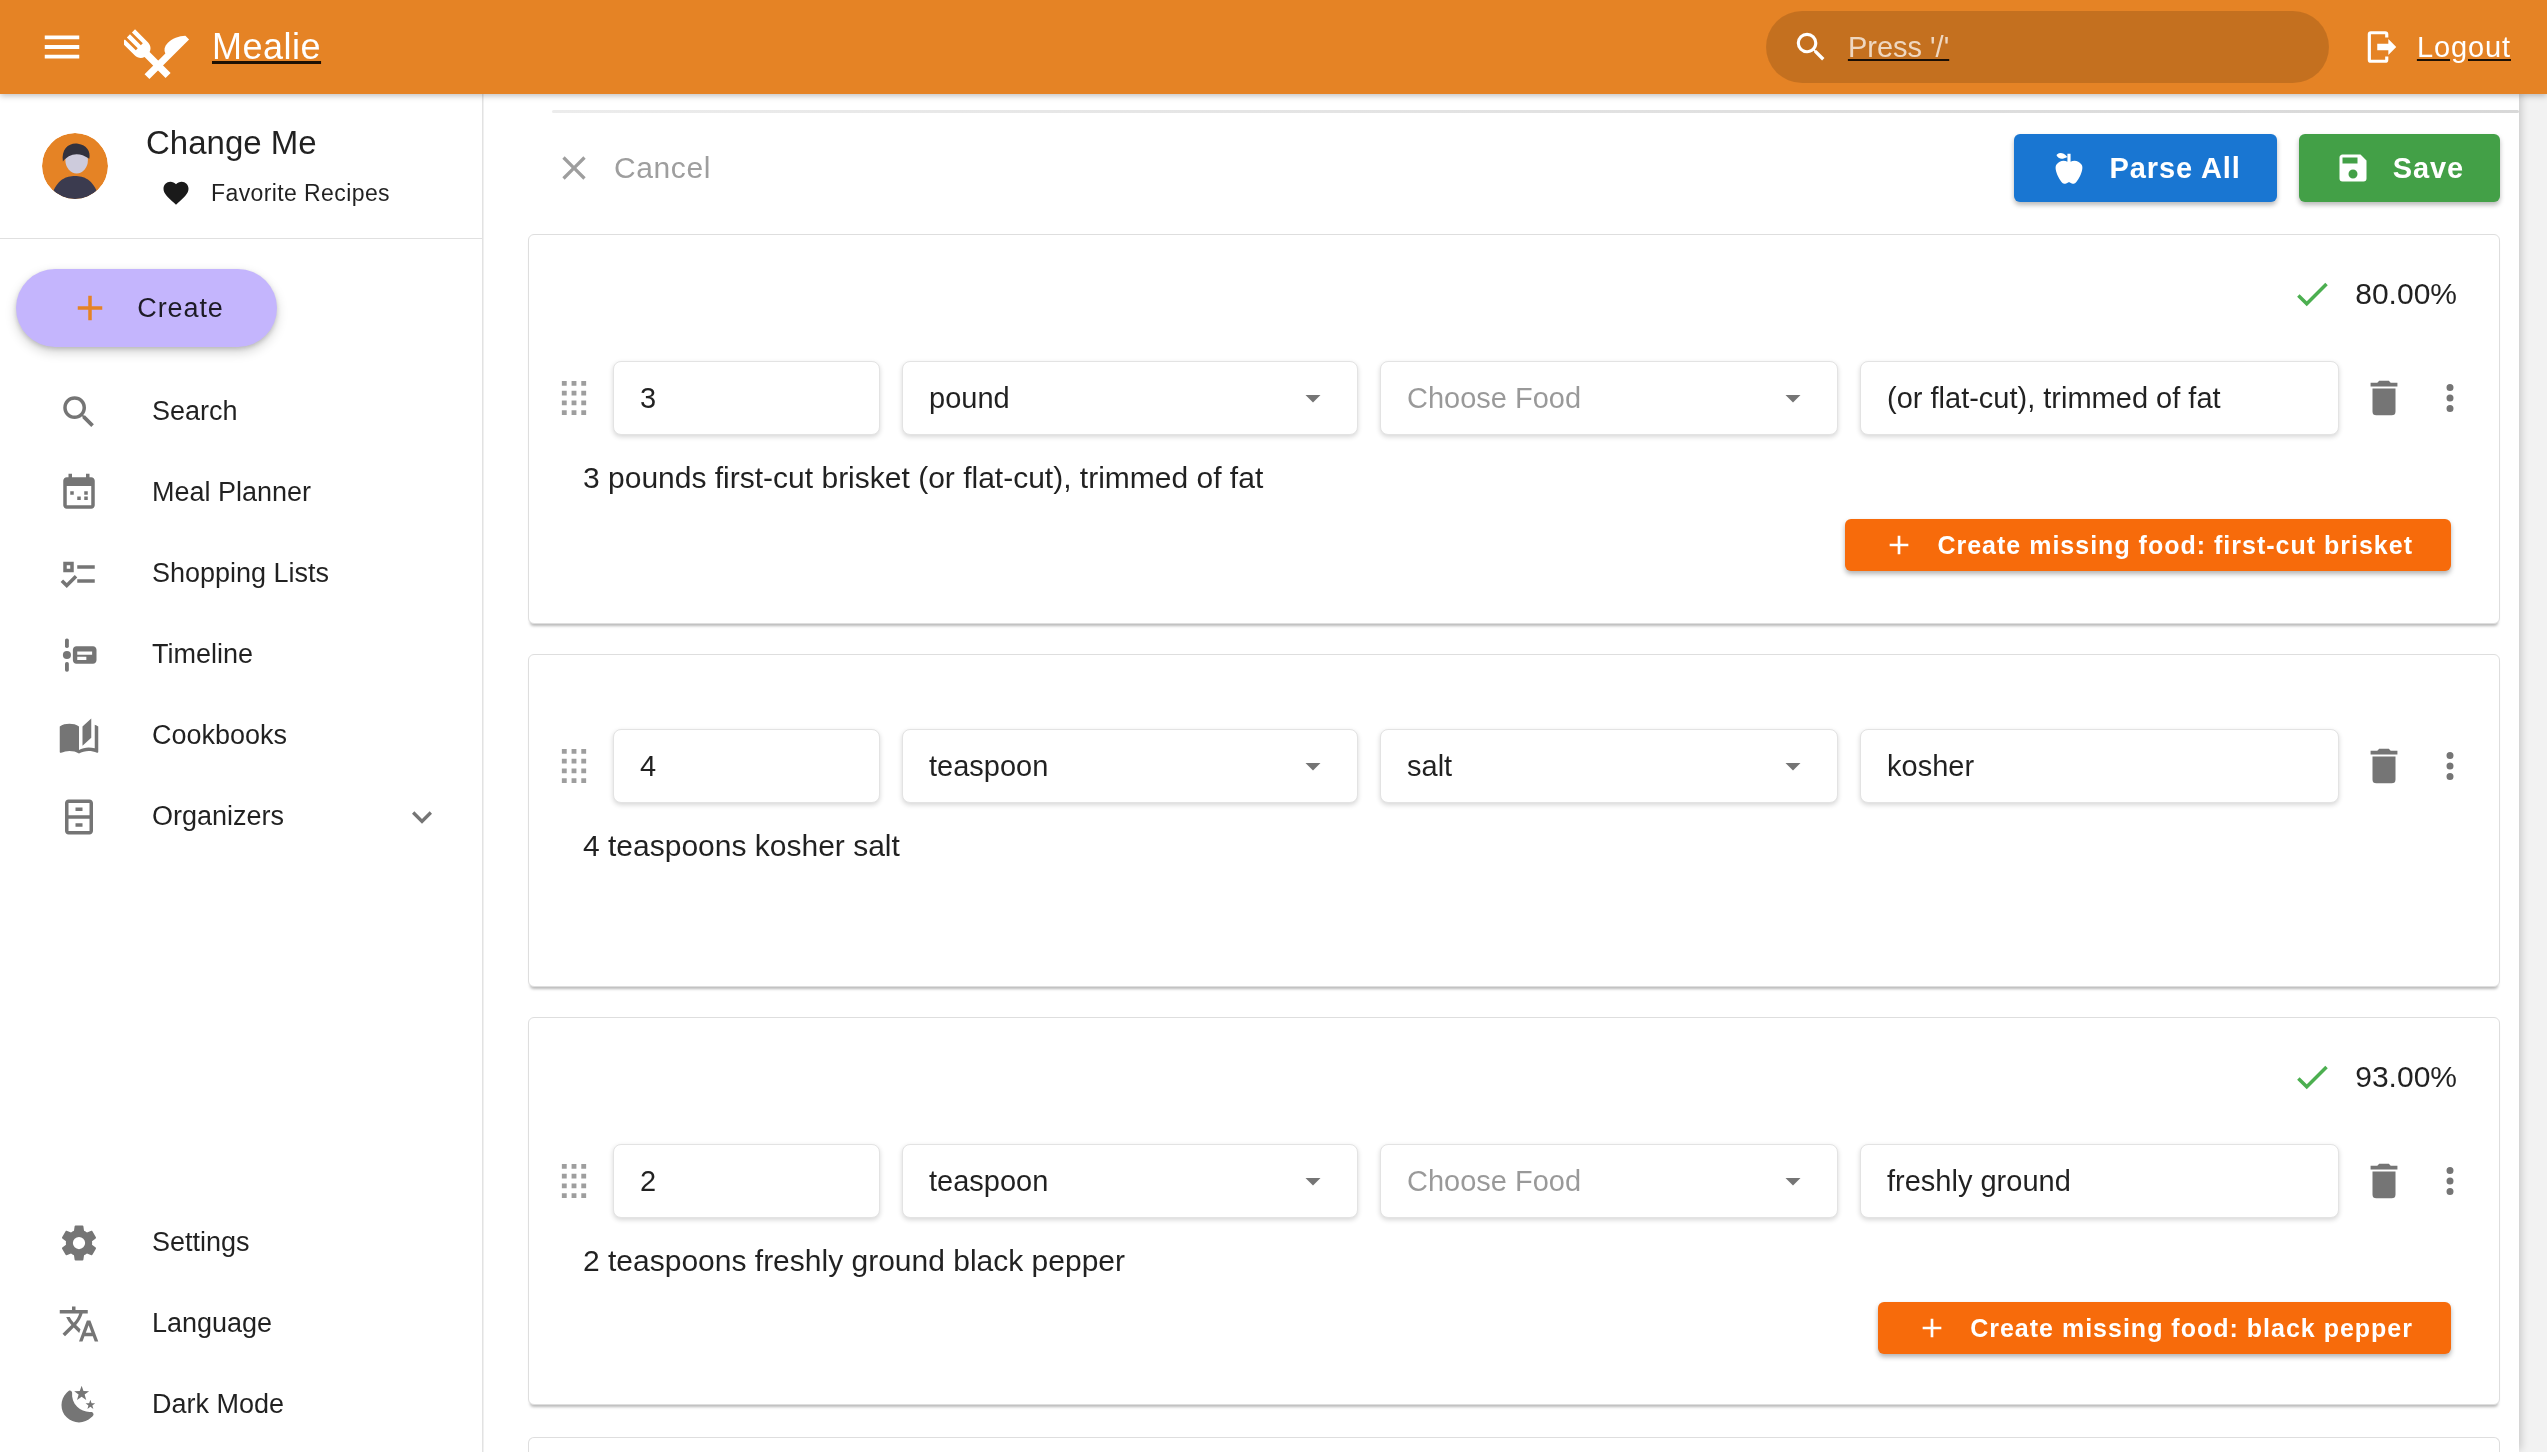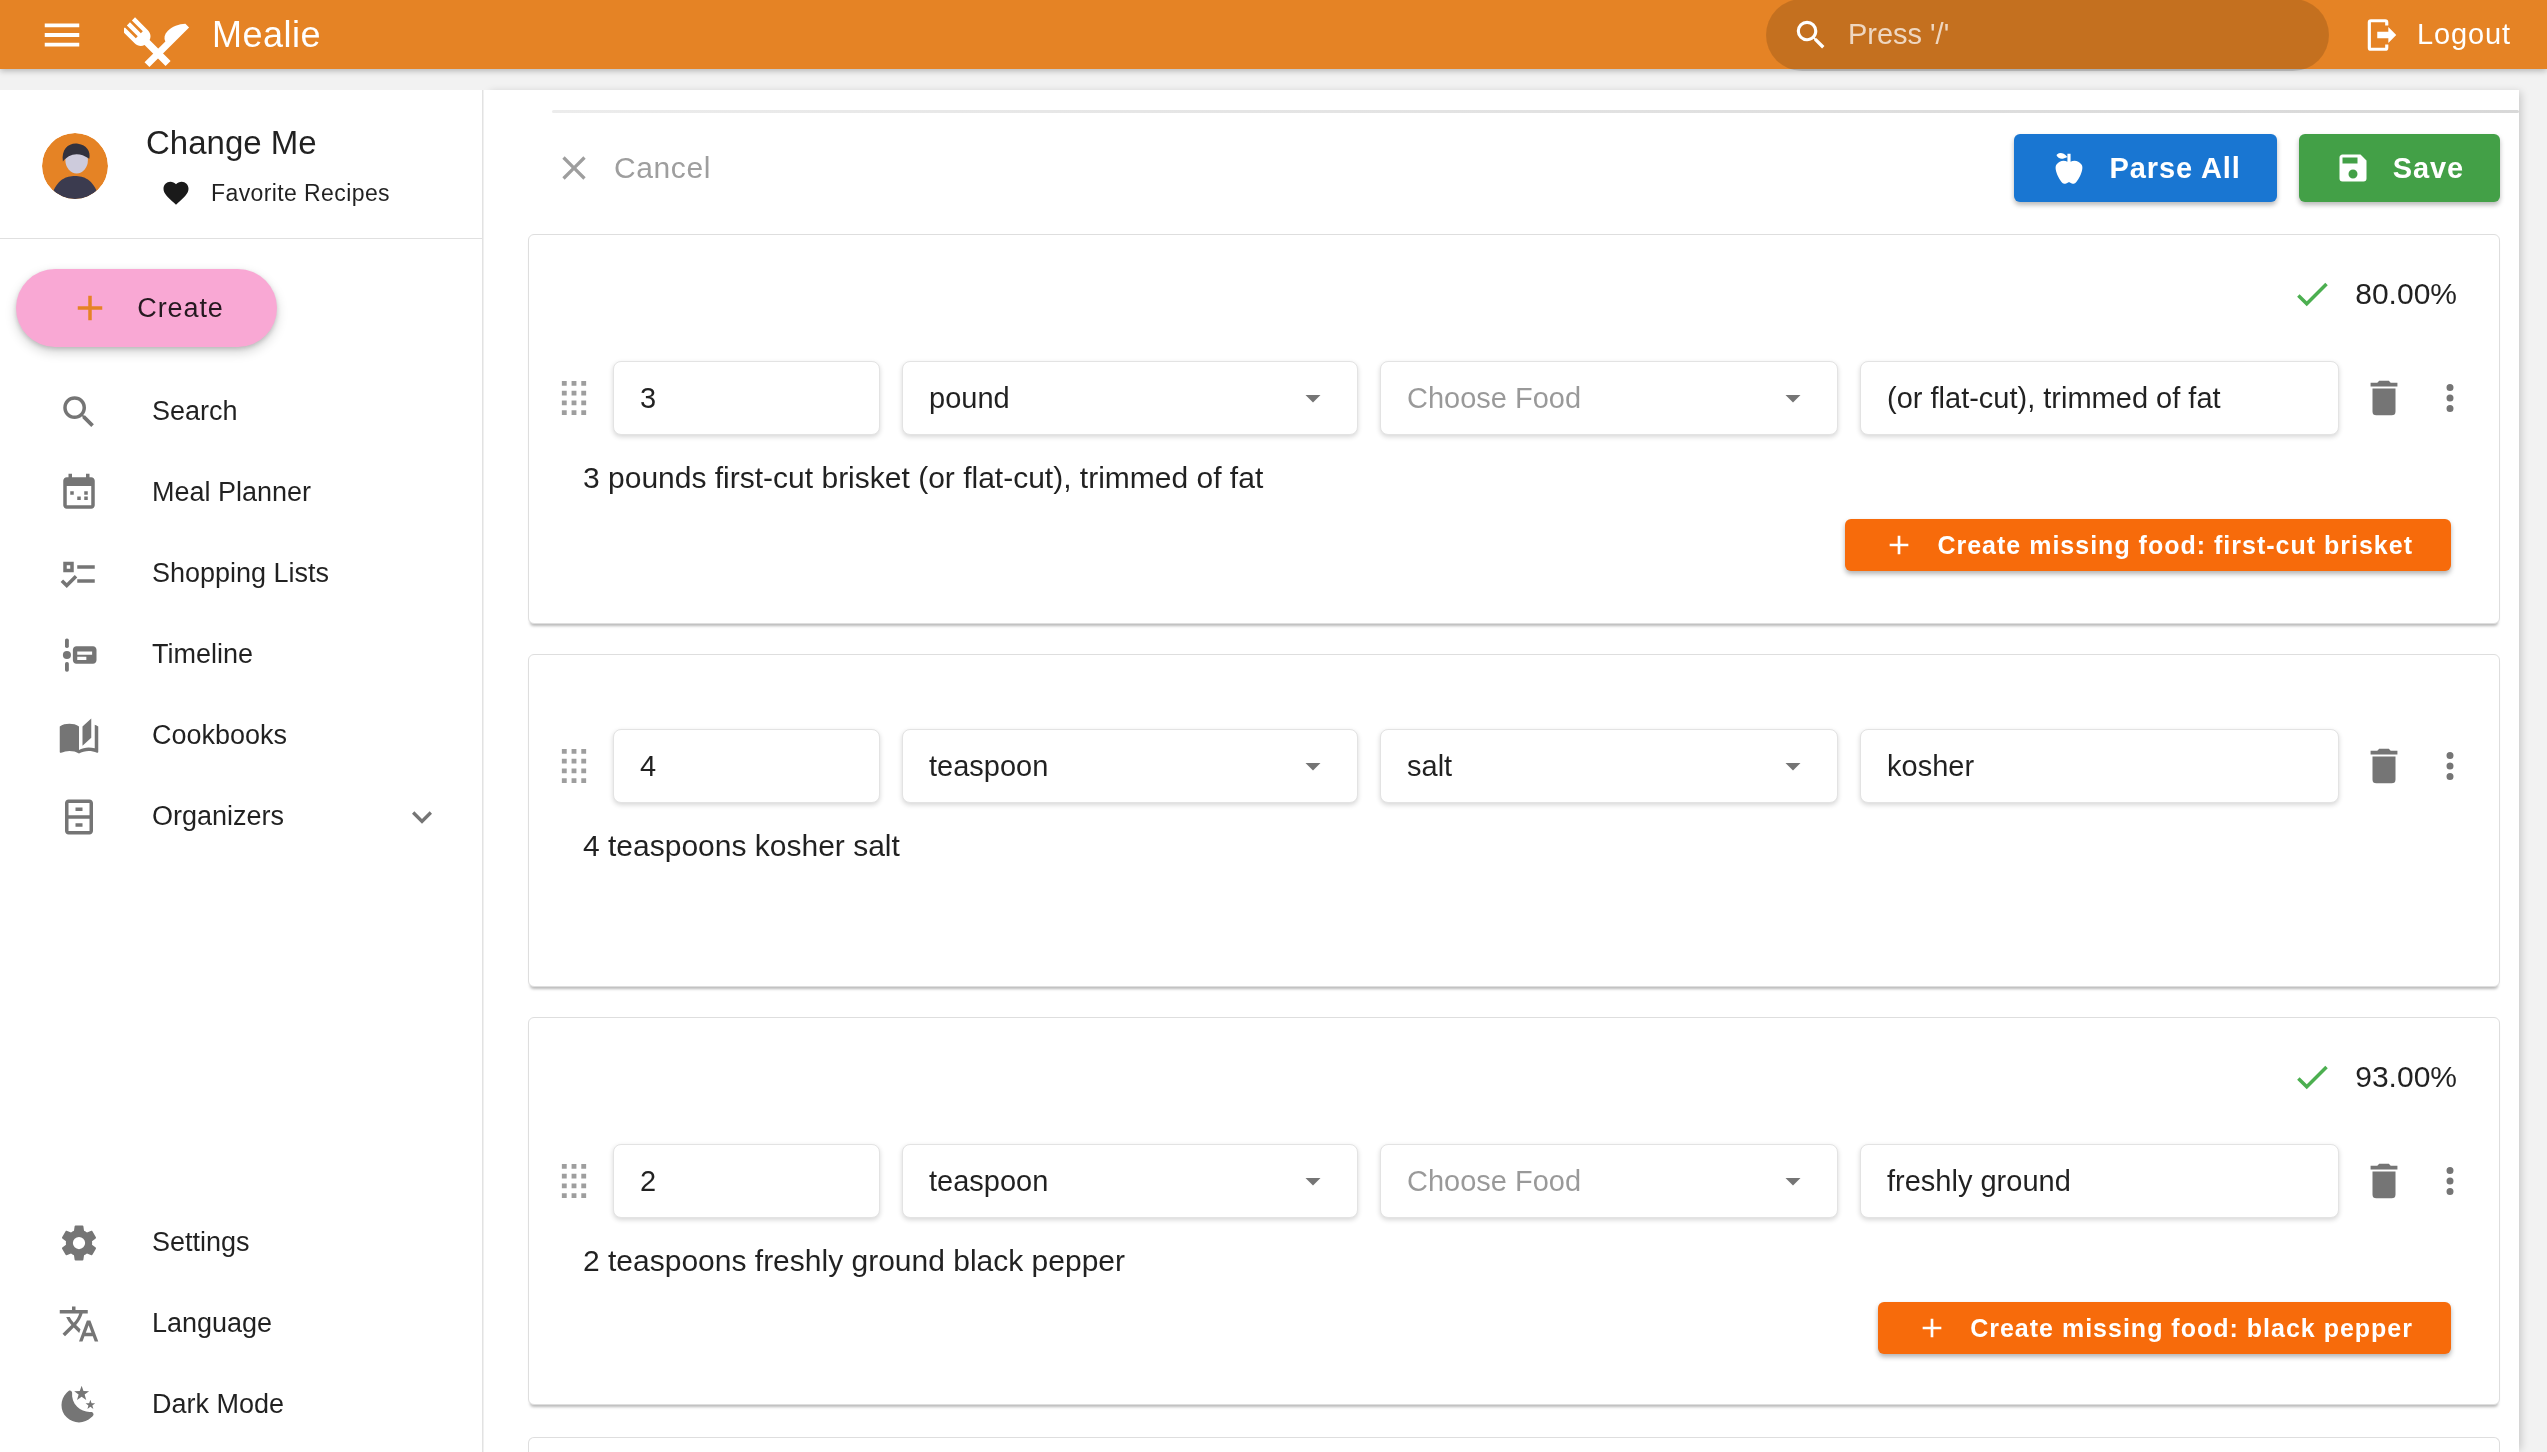--- a/index.html
+++ b/index.html
@@ -1,23 +1,23 @@
 <!DOCTYPE html>
 <html><head>
 <meta charset="utf-8">
 <title>Mealie</title>
 <style>
   * { margin:0; padding:0; box-sizing:border-box; }
   html,body { width:2547px; height:1453px; overflow:hidden;
     font-family:"Liberation Sans", sans-serif; background:#f2f2f2; color:rgba(0,0,0,.87); }
 
   
-  .topbar { position:absolute; left:0; top:0; width:2547px; height:69px; background:#E58325;
+  .topbar { position:absolute; left:0; top:0; width:2547px; height:94px; background:#E58325;
     display:flex; align-items:center; padding:0 26px; z-index:30;
-    box-shadow:0 2px 6px rgba(0,0,0,.25); }
+    box-shadow:0 2px 6px rgba(0,0,0,.25);text-decoration:underline; }
   .topbar .menu-btn { width:56px; height:56px; display:flex; align-items:center; justify-content:center; cursor:pointer; margin-left:8px; }
   .topbar svg { fill:#fff; }
   .logo { width:66px; height:66px; margin-left:34px; }
   .app-title { color:#fff; font-size:36px; font-weight:500; letter-spacing:0.5px; margin-left:22px; }
   .top-spacer { flex:1; }
   .searchbar { width:563px; height:72px; border-radius:36px; background:rgba(0,0,0,.14);
     display:flex; align-items:center; padding:0 26px; gap:18px; margin-right:34px; }
   .searchbar .ph { color:rgba(255,255,255,.72); font-size:29px; }
   .logout-btn { display:flex; align-items:center; gap:16px; color:#fff; font-size:29px; font-weight:500;
     letter-spacing:0.9px; margin-right:10px; cursor:pointer; }
@@ -25,21 +25,21 @@
   
   .sidebar { position:absolute; left:0; top:90px; width:483px; height:1363px; background:#fff;
     border-right:1px solid #e2e2e2; display:flex; flex-direction:column; z-index:20; }
   .user-block { display:flex; align-items:center; gap:38px; padding:34px 20px 30px 42px; }
   .avatar { width:66px; height:66px; border-radius:50%; overflow:hidden; flex:none; }
   .user-name { font-size:33px; color:rgba(0,0,0,.87); }
   .fav-row { display:flex; align-items:center; gap:20px; margin:16px 0 0 15px; cursor:pointer; }
   .fav-row svg { width:30px; height:30px; fill:#1a1a1a; }
   .fav-label { font-size:23px; font-weight:500; letter-spacing:0.4px; color:rgba(0,0,0,.87); }
   .divider { height:1px; background:#e0e0e0; }
-  .create-btn { margin:30px 0 24px 16px; width:261px; height:78px; border-radius:39px; background:#f9a8d4;
+  .create-btn { margin:30px 0 24px 16px; width:261px; height:78px; border-radius:39px; background:#c4b5fd;
     box-shadow:0 5px 12px rgba(0,0,0,.18), 0 2px 4px rgba(0,0,0,.14);
     display:flex; align-items:center; justify-content:center; gap:26px; cursor:pointer; }
   .create-btn svg { width:42px; height:42px; fill:#E58325; }
   .create-btn span { font-size:27px; font-weight:500; letter-spacing:0.9px; color:rgba(0,0,0,.85); }
   .nav { display:flex; flex-direction:column; }
   .nav-item { height:81px; display:flex; align-items:center; gap:52px; padding:0 40px 0 58px; cursor:pointer; }
   .nav-item svg { width:42px; height:42px; fill:#757575; flex:none; }
   .nav-item .lbl { font-size:27px; color:rgba(0,0,0,.87); }
   .nav-item .chev { margin-left:auto; width:40px; height:40px; }
   .side-spacer { flex:1; }

